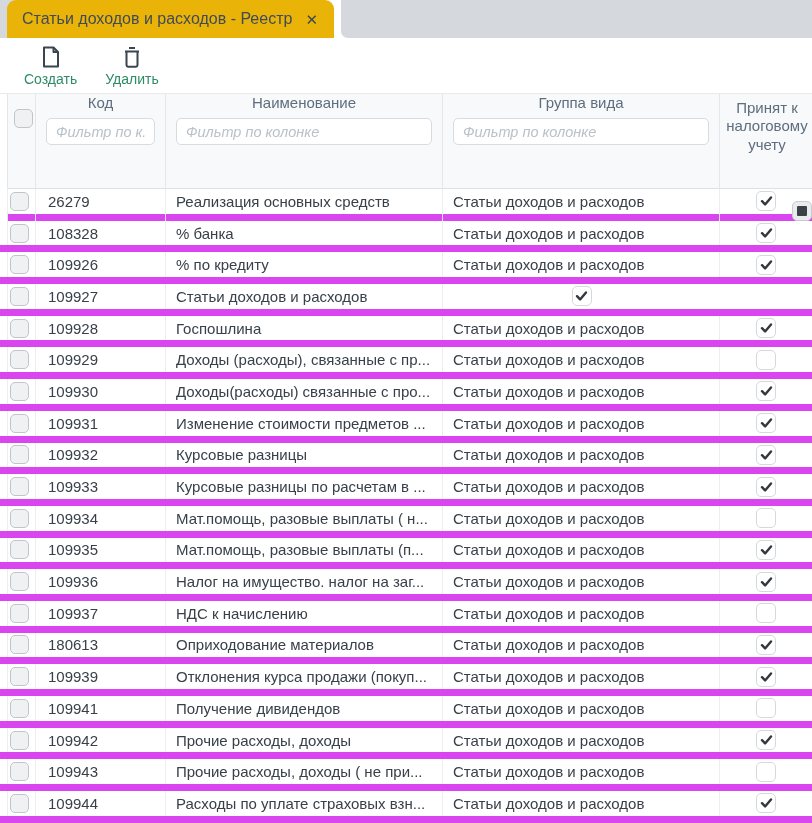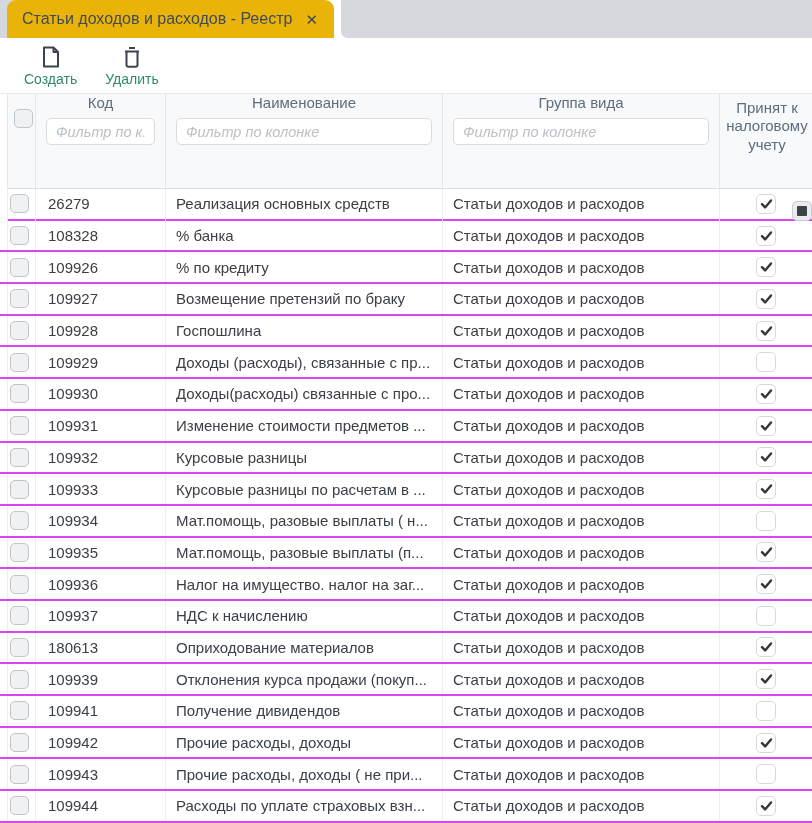--- a/index.html
+++ b/index.html
@@ -43,21 +43,21 @@
   
   .cb { width:19px; height:19px; border-radius:5px; border:1px solid #bfc5cb; background:#f0f1f2; cursor:pointer; }
   .selectall-cell .cb { margin-top:15px; margin-left:3px; }
   .tax-box { width:20px; height:20px; border-radius:5px; background:#fff; border:1px solid #d5d9dd;
     display:flex; align-items:center; justify-content:center; cursor:pointer; }
   .tax-box.indet { background:#e9ebec; border-color:#c6ccd1; margin-top:11px; }
   .indet-inner { width:10px; height:10px; background:#3c4147; border-radius:1px; }
 
   
   .tbody { }
-  .trow { height:31.7px; border-bottom:2px solid #d946ef; background:#fff; }
+  .trow { height:31.7px; border-bottom:7px solid #d946ef; background:#fff; }
   .trow > div { display:flex; align-items:center; border-right:1px solid #eceef0;
     overflow:hidden; white-space:nowrap; font-size:15px; color:#394049; }
   .trow > div:last-child { border-right:none; justify-content:center; }
   .row-spacer { background:#fff; }
   .rowcb-cell { justify-content:flex-start; }
   .rowcb-cell .cb { margin-left:2px; }
   .code-cell { padding-left:12px; }
   .name-cell, .group-cell { padding-left:10px; }
 </style>
 </head>
@@ -170,21 +170,20 @@
       </div>
     </div>
   </div>
 
   <div class="grid-row trow">
     <div class="row-spacer"></div>
     <div class="rowcb-cell">
       <div class="cb"></div>
     </div>
     <div class="code-cell">109927</div>
-    <div class="name-cell">Возмещение претензий по браку</div>
     <div class="group-cell">Статьи доходов и расходов</div>
     <div>
       <div class="tax-box checked">
         <svg width="13" height="12" viewBox="0 0 13 12">
           <path d="M2 6.2 L5.1 9.4 L11 2.4" fill="none" stroke="#33383f" stroke-width="2.4" stroke-linecap="round" stroke-linejoin="round"></path>
         </svg>
       </div>
     </div>
   </div>
 

